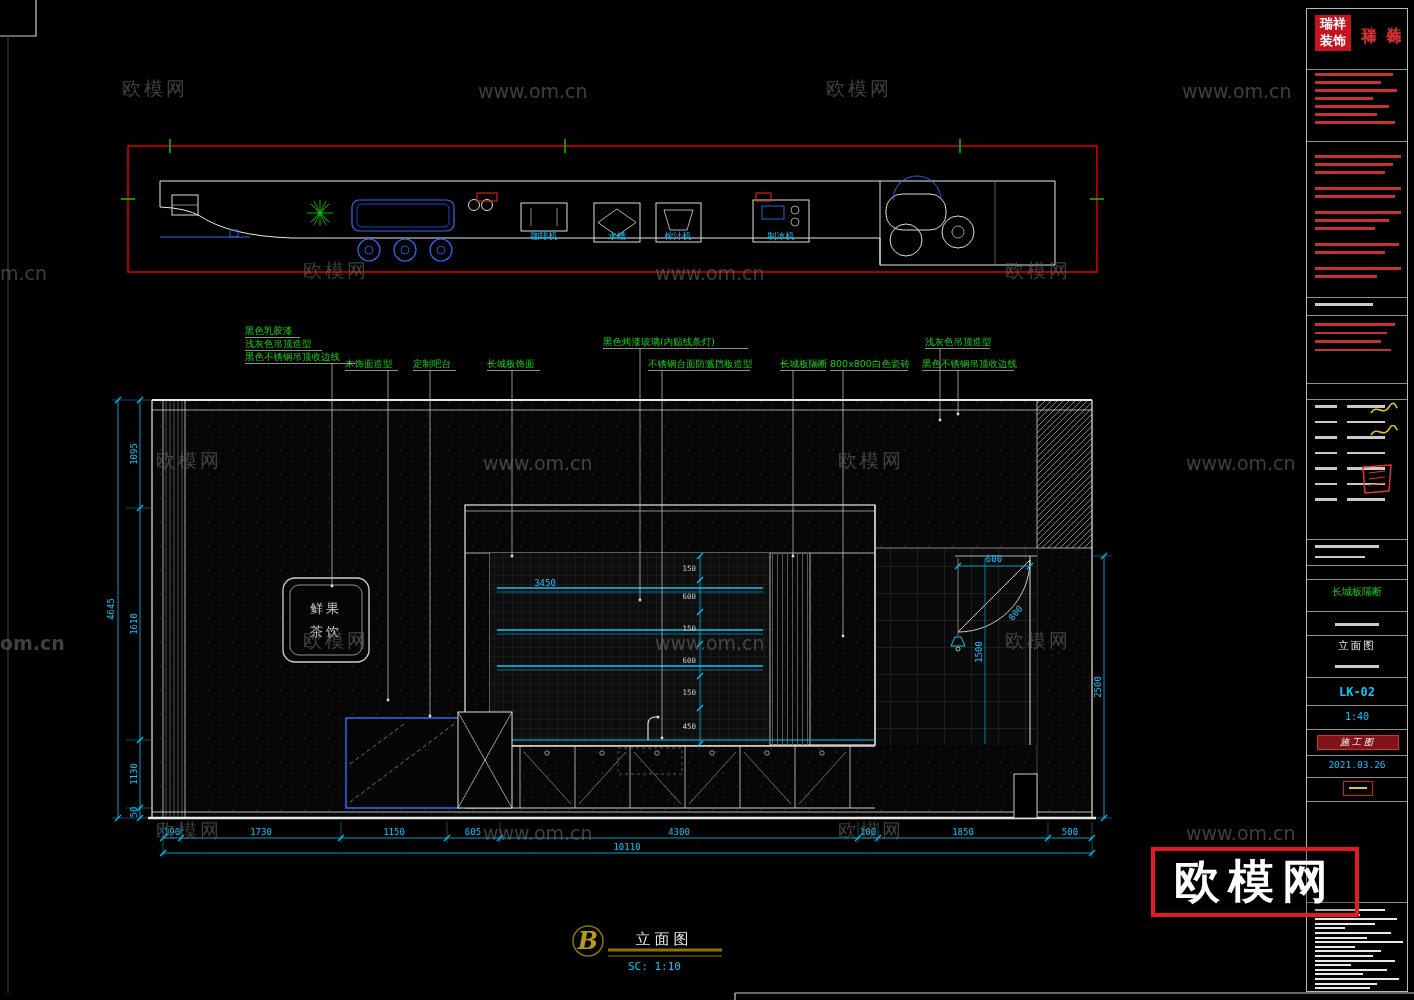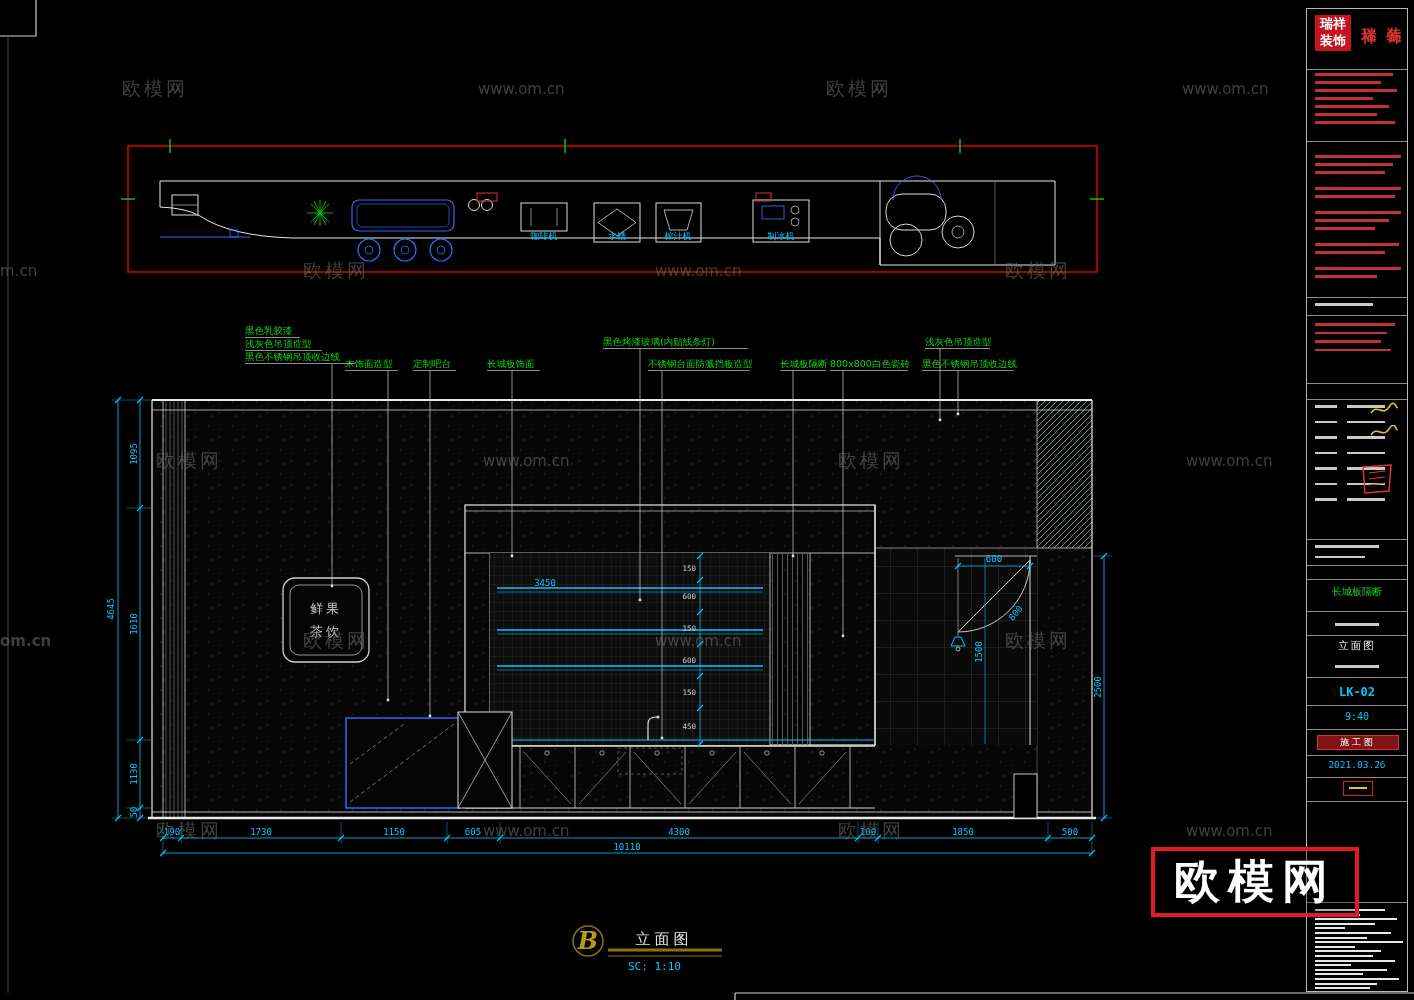--- a/index.html
+++ b/index.html
@@ -7,36 +7,36 @@
           font-family:"DejaVu Sans",sans-serif;}
   svg text{font-family:"DejaVu Sans",sans-serif;}
   .dim{fill:#00c8ff;font-size:9px;font-family:"DejaVu Sans Mono",monospace;}
   .dimw{fill:#cfcfcf;font-size:7.5px;font-family:"DejaVu Sans Mono",monospace;}
   .callout{fill:#15d215;font-size:9.5px;}
   .eq{fill:#00c8ff;font-size:9px;}
   .plaque-t{fill:#c8c8c8;font-size:13px;letter-spacing:3px;}
   .wm{position:absolute;color:#6a6a6a;opacity:.6;white-space:nowrap;z-index:3;
       font-family:"DejaVu Sans",sans-serif;}
   .wm-name{font-size:19px;letter-spacing:3px;}
-  .wm-url{font-size:15px;}
+  .wm-url{font-size:19px;}
   .panel{position:absolute;left:1306px;top:8px;width:102px;height:984px;
          border:1px solid #b8b8b8;box-sizing:border-box;z-index:4;}
   .p-abs{position:absolute;}
   .p-text{position:absolute;left:0;width:100%;text-align:center;}
   .p-logo{position:absolute;left:8px;top:6px;width:36px;height:36px;background:#c41420;
           color:#fff;font-size:13px;line-height:17px;text-align:center;font-weight:bold;}
   .p-brand{position:absolute;left:52px;top:6px;display:flex;gap:6px;color:#d03030;
            font-weight:bold;font-size:15px;}
   .vert{writing-mode:vertical-rl;letter-spacing:2px;}
   .p-div{position:absolute;left:0;width:100%;height:1px;background:#8d8d8d;}
   .green-t{color:#1ed31e;font-size:10px;}
   .white-t{color:#e8e8e8;font-size:10.5px;letter-spacing:2px;}
   .cyan-t{color:#00c8ff;font-family:"DejaVu Sans Mono",monospace;}
   .phase-bar{position:absolute;left:10px;top:726px;width:80px;height:13px;background:#801418;
-             border:1px solid #cc3333;color:#fff;font-size:9px;line-height:13px;text-align:center;letter-spacing:3px;}
+             border:1px solid #cc3333;color:#fff;font-size:9px;line-height:13px;text-align:center;letter-spacing:3px;font-style:italic;}
   .redbox{position:absolute;left:36px;top:772px;width:28px;height:13px;border:1.5px solid #d22020;}
   .redbox div{width:18px;height:2px;background:#e2c71f;margin:5px auto 0;}
   .brand-badge{position:absolute;left:1151px;top:847px;width:200px;height:62px;
                border:4px solid #e01b24;display:flex;align-items:center;justify-content:center;z-index:6;background:rgba(0,0,0,.25);}
   .brand-badge span{color:#fff;font-size:46px;font-weight:bold;letter-spacing:8px;
                     font-family:"DejaVu Sans",sans-serif;}
 </style>
 </head>
 <body>
 
@@ -449,21 +449,21 @@
   </svg>
   <div id="p-white2" class="p-abs" style="left:8px;top:536px">
         <div style="width: 64px; height: 2.5px; margin-bottom: 8px; background: rgb(201, 201, 201);"></div>
         <div style="width: 50px; height: 2.5px; margin-bottom: 8px; background: rgb(201, 201, 201);"></div>
       </div>
   <div class="p-text green-t" style="top:576px">长城板隔断</div>
   <div class="p-abs" style="left:28px;top:614px;width:44px;height:2.5px;background:#c9c9c9"></div>
   <div class="p-text white-t" style="top:630px">立面图</div>
   <div class="p-abs" style="left:28px;top:656px;width:44px;height:2.5px;background:#c9c9c9"></div>
   <div class="p-text cyan-t" style="top:676px;font-size:12px;font-weight:bold">LK-02</div>
-  <div class="p-text cyan-t" style="top:702px;font-size:10px">9:40</div>
+  <div class="p-text cyan-t" style="top:702px;font-size:10px">1:40</div>
   <div class="phase-bar">施工图</div>
   <div class="p-text cyan-t" style="top:750px;font-size:9.5px">2021.03.26</div>
   <div class="redbox">
         <div></div>
       </div>
   <div id="p-barcode" class="p-abs" style="left:8px;top:900px">
         <div style="width: 70px; height: 2px; margin-bottom: 2.6px; background: rgb(232, 232, 232);"></div>
         <div style="width: 45px; height: 2px; margin-bottom: 2.6px; background: rgb(232, 232, 232);"></div>
         <div style="width: 82px; height: 2px; margin-bottom: 2.6px; background: rgb(232, 232, 232);"></div>
         <div style="width: 60px; height: 2px; margin-bottom: 2.6px; background: rgb(232, 232, 232);"></div>

